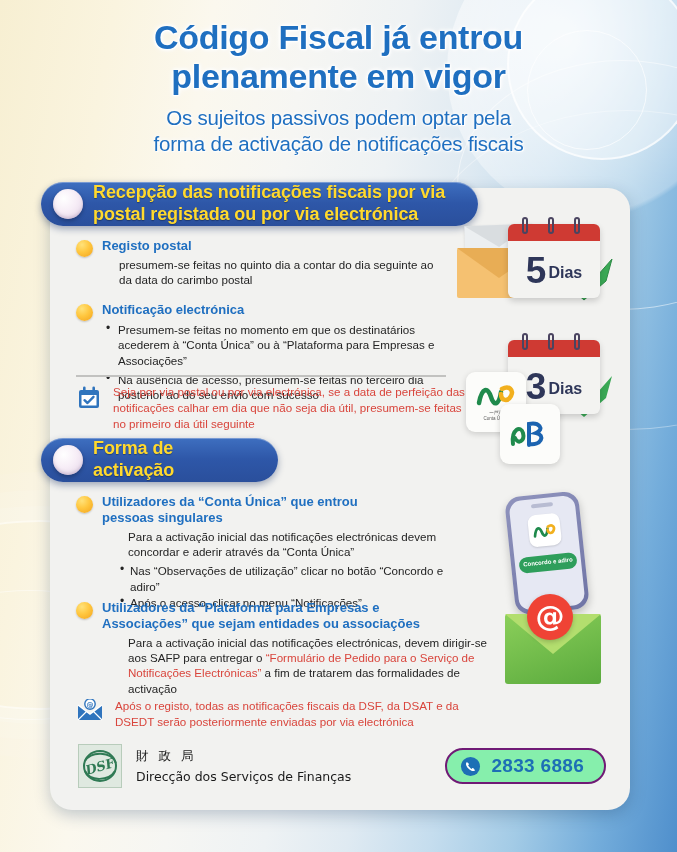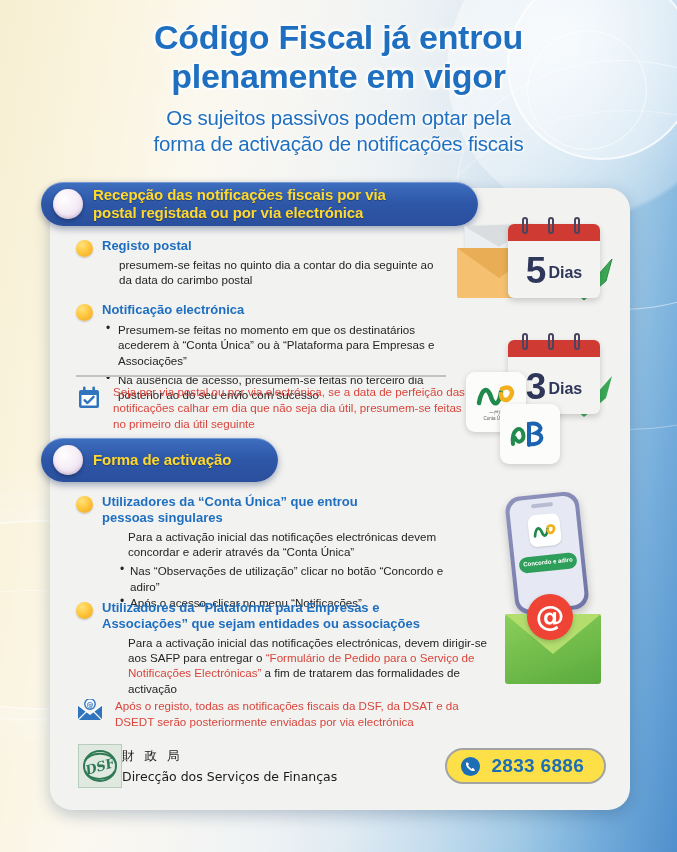--- a/index.html
+++ b/index.html
@@ -140,21 +140,21 @@
   }
   .pill-dot {
     position: absolute;
     left: 12px; top: 7px;
     width: 30px; height: 30px;
     border-radius: 50%;
     background: radial-gradient(circle at 36% 32%, #ffffff 0%, #f7eef7 45%, #e3d3e6 100%);
     box-shadow: 0 2px 4px rgba(0,0,0,.28), inset 0 -2px 3px rgba(180,160,190,.5);
   }
   .pill-text {
-    font-size: 15px;
+    font-size: 18px;
     font-weight: bold;
     color: #ffd92e;
     line-height: 1.2;
     text-shadow: 0 1px 1px rgba(0,0,0,.30);
     letter-spacing: -0.1px;
   }
   #pill-1 { top: -6px; width: 437px; }
   #pill-2 { top: 250px; width: 237px; }
 
   
@@ -235,41 +235,41 @@
     display: flex;
     align-items: center;
   }
   .dsf-logo {
     width: 44px; height: 44px;
     background: #dfe9e0;
     border: 1px solid #b8ccbb;
     position: relative;
     flex: 0 0 auto;
   }
-  .dsf-name { }
+  .dsf-name { margin-left: 14px; }
   .dsf-cn {
     font-size: 12.5px;
     color: #1a1a1a;
     letter-spacing: 10px;
     font-family: "DejaVu Sans", sans-serif;
   }
   .dsf-pt {
     font-size: 12.5px;
     color: #1a1a1a;
     margin-top: 4px;
     font-family: "DejaVu Sans", sans-serif;
   }
   .phone-box {
     margin-left: auto;
     display: flex;
     align-items: center;
     gap: 10px;
-    border: 2px solid #a3a3a3;
+    border: 2px solid #701a75;
     border-radius: 19px;
-    background: #fde047;
+    background: #86efac;
     padding: 5px 20px 5px 13px;
   }
   .phone-num {
     font-size: 19px;
     font-weight: bold;
     color: #1d6fb5;
     letter-spacing: 0.3px;
   }
 
   

